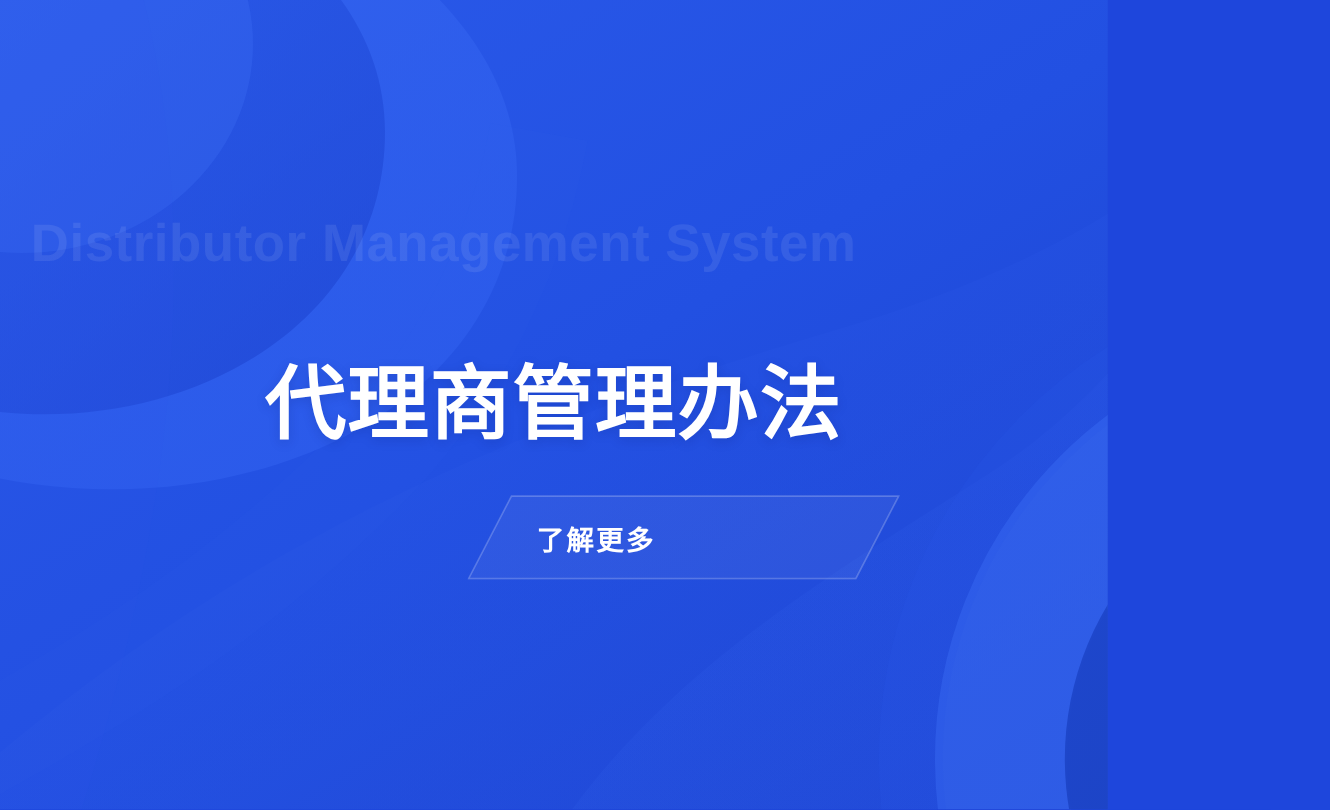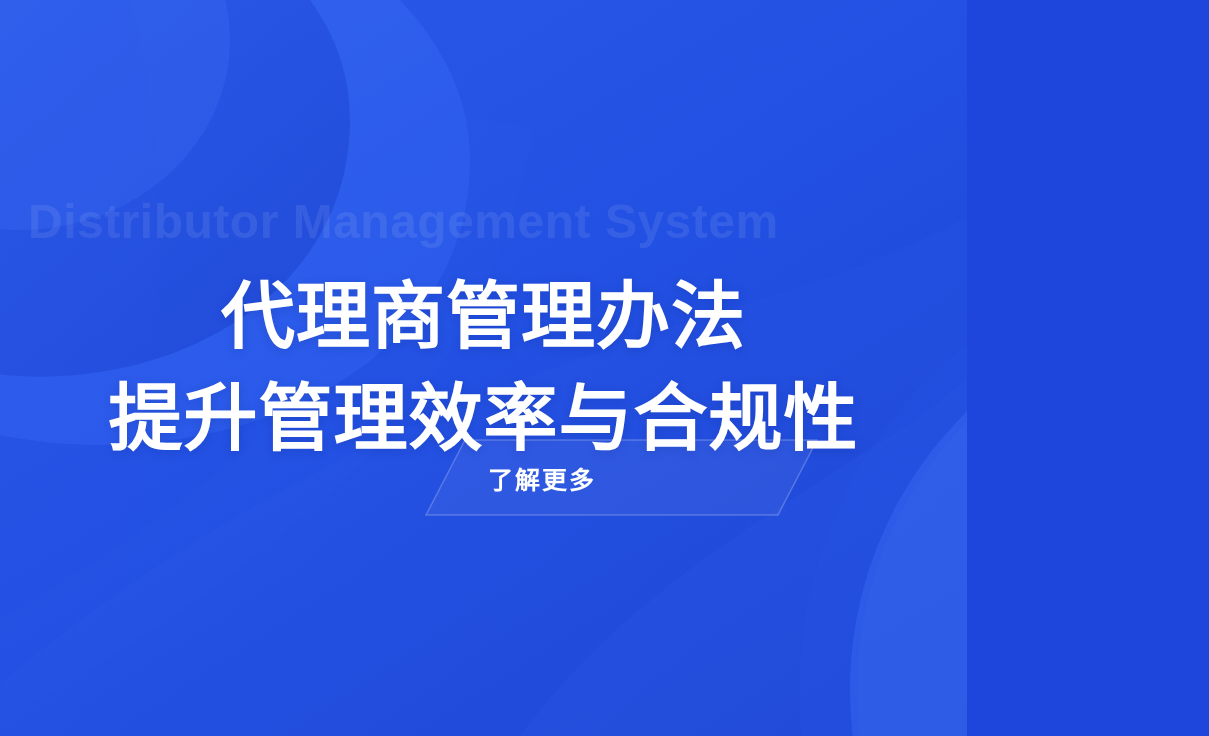--- a/index.html
+++ b/index.html
@@ -11,20 +11,21 @@
   body {
     font-family: "Liberation Sans", "DejaVu Sans", sans-serif;
   }
 
   .banner {
     position: relative;
     width: 967px;
     height: 736px;
     overflow: hidden;
     background: linear-gradient(135deg, #2a59e8 0%, #2250e2 35%, #1d43d4 70%, #1b3fcd 100%);
+    padding-left: 40px;
   }
 
   
   .bg-layer {
     position: absolute;
     inset: 0;
     overflow: hidden;
     pointer-events: none;
   }
   .bg-layer svg {
@@ -78,21 +79,21 @@
     display: block;
     white-space: nowrap;
   }
   .headline .line-1 { font-size: 74px; }
   .headline .line-2 { font-size: 74px; }
 
   
   .cta-wrap {
     position: absolute;
     left: 425px;
-    top: 439px;
+    top: 450px;
     width: 393px;
     height: 77px;
   }
   .cta-shape {
     position: absolute;
     inset: 0;
     width: 100%;
     height: 100%;
   }
   .cta-label {
@@ -163,21 +164,20 @@
 
       <path d="M 120 -40 C 190 200 160 480 60 780 L -60 780 L -60 -40 Z" fill="#2e5dee" opacity="0.10"></path>
     </svg>
   </div>
 
   <div class="ghost-title">Distributor Management System</div>
 
   <div class="content">
     <h1 class="headline">
       <span class="line line-1">代理商管理办法</span>
-      <span class="line line-2">提升管理效率与合规性</span>
     </h1>
   </div>
 
   <div class="cta-wrap">
     <svg class="cta-shape" viewBox="0 0 393 77" preserveAspectRatio="none">
       <polygon points="40,1 392,1 353,76 1,76" fill="#ffffff" fill-opacity="0.055" stroke="#ffffff" stroke-opacity="0.22" stroke-width="1.5"></polygon>
     </svg>
     <span class="cta-label">了解更多</span>
   </div>
 

